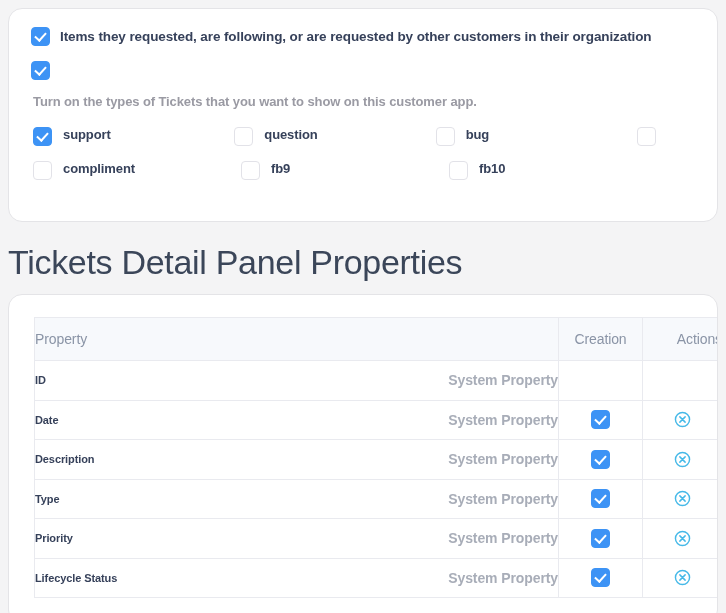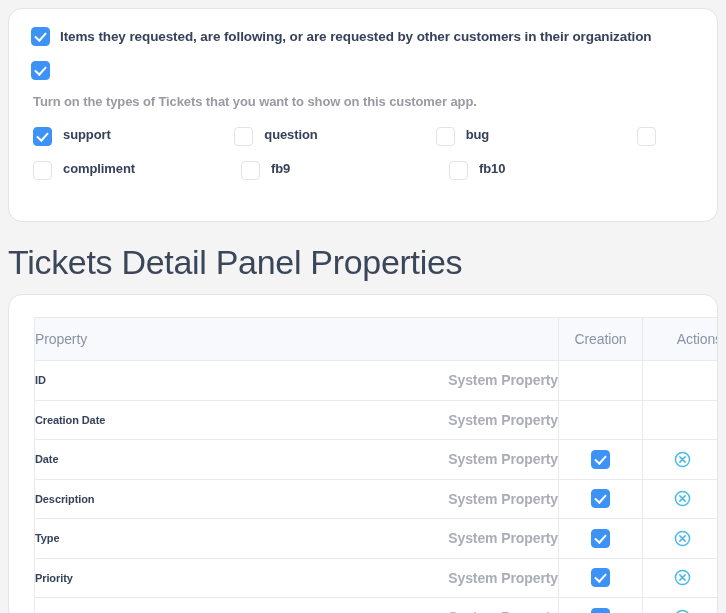--- a/index.html
+++ b/index.html
@@ -283,30 +283,20 @@
                 <span class="prop-name">ID</span>
                 <span class="prop-tag">System Property</span>
               </div>
             </td>
             <td class="c-edit"></td>
             <td class="c-act"></td>
           </tr>
           <tr>
             <td class="c-prop">
               <div class="prop-cell-inner">
-                <span class="prop-name">Creation Date</span>
-                <span class="prop-tag">System Property</span>
-              </div>
-            </td>
-            <td class="c-edit"></td>
-            <td class="c-act"></td>
-          </tr>
-          <tr>
-            <td class="c-prop">
-              <div class="prop-cell-inner">
                 <span class="prop-name">Date</span>
                 <span class="prop-tag">System Property</span>
               </div>
             </td>
             <td class="c-edit">
               <div class="cell-center">
                 <span class="cb on"></span>
               </div>
             </td>
             <td class="c-act">

